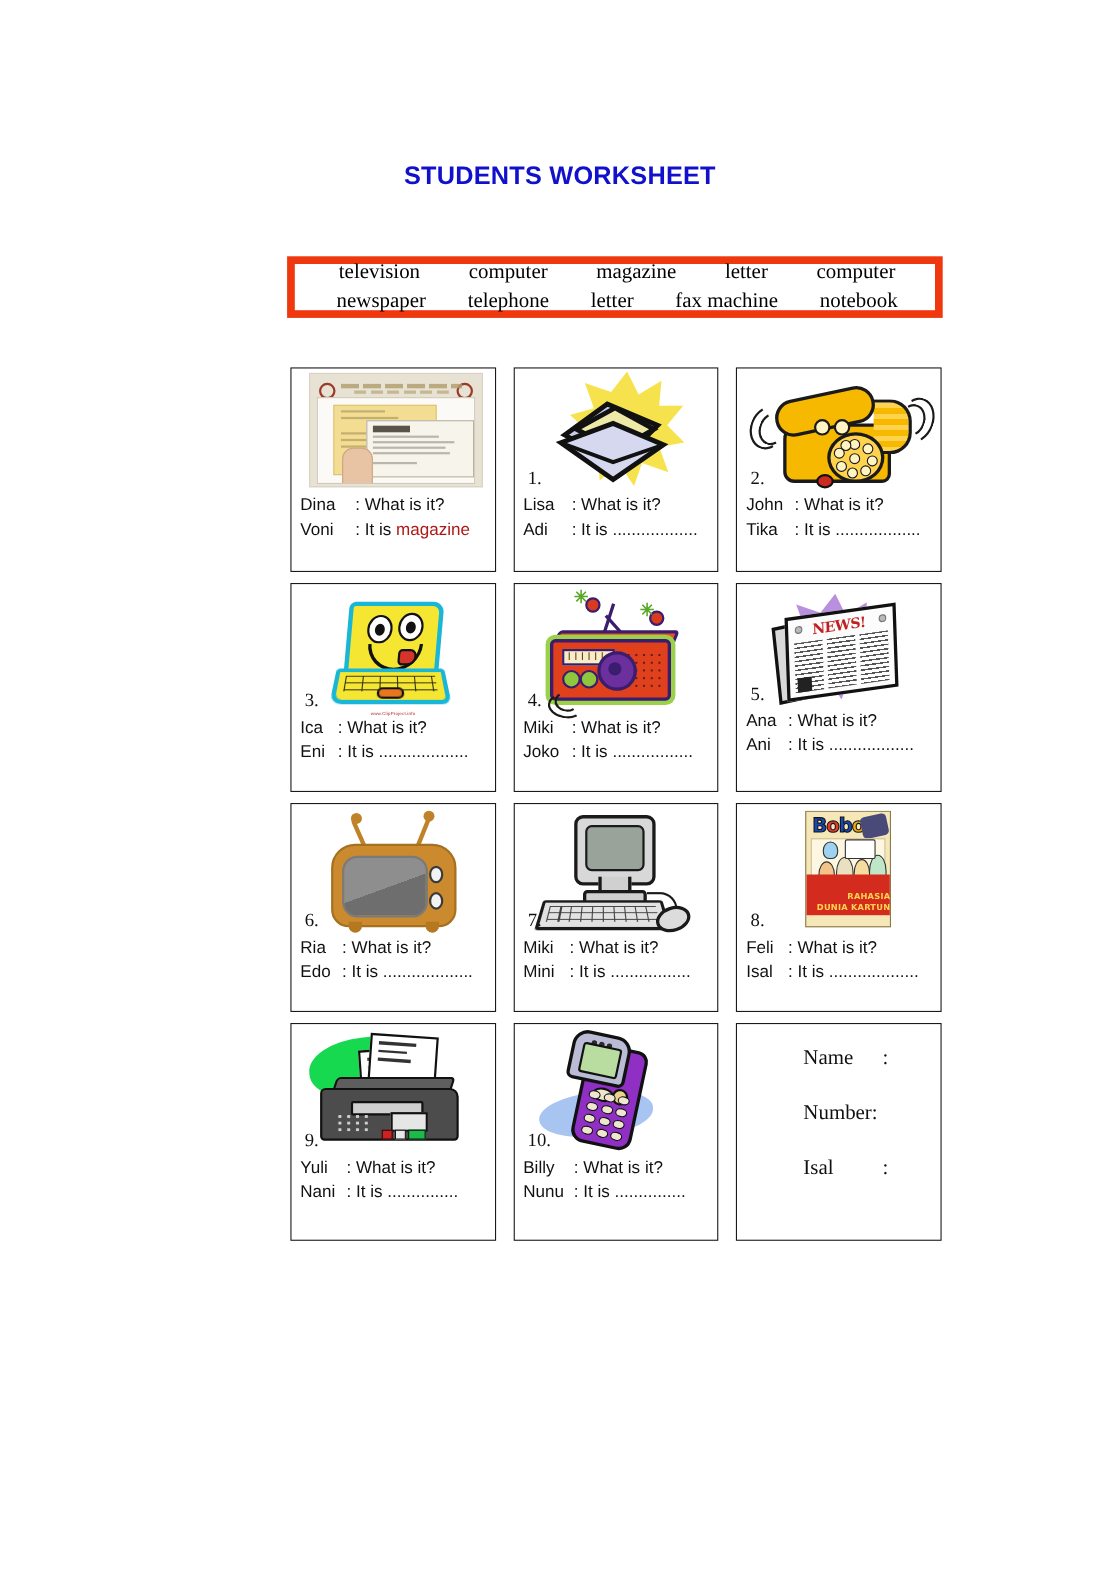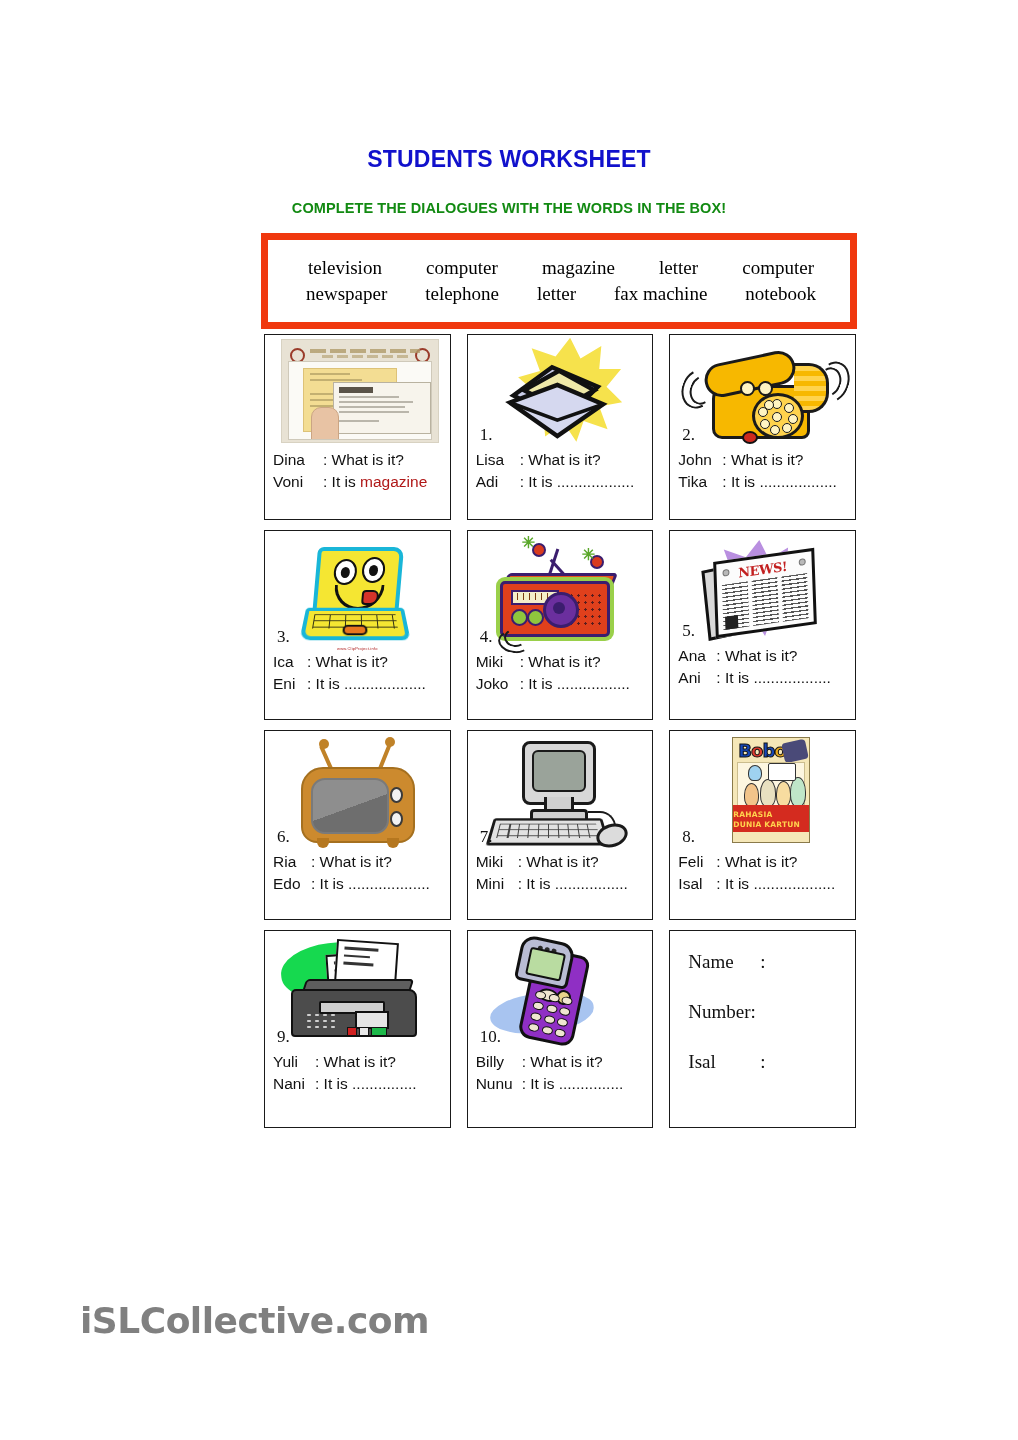--- a/index.html
+++ b/index.html
@@ -42,21 +42,21 @@
     font-weight: bold;
     color: #128a12;
     letter-spacing: 0.1px;
   }
 
   
   .wordbox {
     position: absolute;
     left: 261px; top: 233px;
     width: 596px;
-    height: 96px;
+    height: 56px;
     border: 7px solid #f0380e;
     background: #ffffff;
     box-sizing: border-box;
   }
   .wordbox-inner {
     position: absolute;
     left: 0; top: 0; right: 0; bottom: 0;
     display: flex;
     flex-direction: column;
     justify-content: center;
@@ -130,21 +130,21 @@
     width: 188px;
     height: 198px;
     box-sizing: border-box;
     border: 1.5px solid #1a1a1a;
     background: #fff;
     padding: 20px 0 0 18px;
     font-family: "Liberation Serif", serif;
     font-size: 19px;
     color: #111;
   }
-  .inforow { display: flex; margin-bottom: 28px; }
+  .inforow { display: flex; margin-bottom: 28px; margin-left: 42px; }
   .infolabel { display: inline-block; min-width: 72px; }
 
   
   .watermark {
     position: absolute;
     left: 80px; top: 1300px;
     font-size: 36px;
     font-weight: bold;
     color: #808080;
     letter-spacing: -0.5px;
@@ -475,21 +475,21 @@
   .mag-corner { position: absolute; right: 2px; top: 3px; width: 24px; height: 20px;
                 background: #4a4a78; border-radius: 4px; transform: rotate(-12deg); }
   .mag-art { position: absolute; left: 4px; top: 24px; right: 4px; height: 52px;
              background: #fdf6e0; border: 1px solid #cbbd8e; }
   .mag-fig { position: absolute; border-radius: 50% 50% 40% 40%; border: 1px solid #333; }
   .mag-banner {
     position: absolute; left: 0; right: 0; bottom: 10px; height: 22px;
     background: #d42b1f; color: #ffd34d;
     font-family: "DejaVu Sans", sans-serif;
     font-size: 7.5px; font-weight: bold; line-height: 10px;
-    text-align: left; padding-top: 5px;
+    text-align: right; padding-top: 15px;
     letter-spacing: .2px;
   }
 
   
   .fax-blob {
     position: absolute; left: 8px; top: 6px;
     width: 104px; height: 56px;
     background: #16d94f; border-radius: 50% 46% 54% 50%;
     transform: rotate(-6deg);
   }
@@ -563,21 +563,20 @@
               background: #efe6d0; border: 2px solid #111; border-radius: 50%; }
   .cell-nav2 { position: absolute; right: 8px; top: 34px; width: 11px; height: 11px;
                background: #e8d48a; border: 2px solid #111; border-radius: 50%; }
 </style>
 </head>
 <body>
 
 <div class="page">
 
   <div class="title">STUDENTS WORKSHEET</div>
-  <div class="subtitle">COMPLETE THE DIALOGUES WITH THE WORDS IN THE BOX!</div>
 
   <div class="wordbox">
     <div class="wordbox-inner">
       <div class="word-row row1">
         <span>television</span>
         <span>computer</span>
         <span>magazine</span>
         <span>letter</span>
         <span>computer</span>
       </div>
@@ -1001,15 +1000,14 @@
           <span class="infolabel">Number:</span>
         </div>
         <div class="inforow">
           <span class="infolabel">Isal</span>
           <span>:</span>
         </div>
       </div>
     </div>
   </div>
 
-  <div class="watermark">iSLCollective.com</div>
 
 </div>
 
 </body></html>

